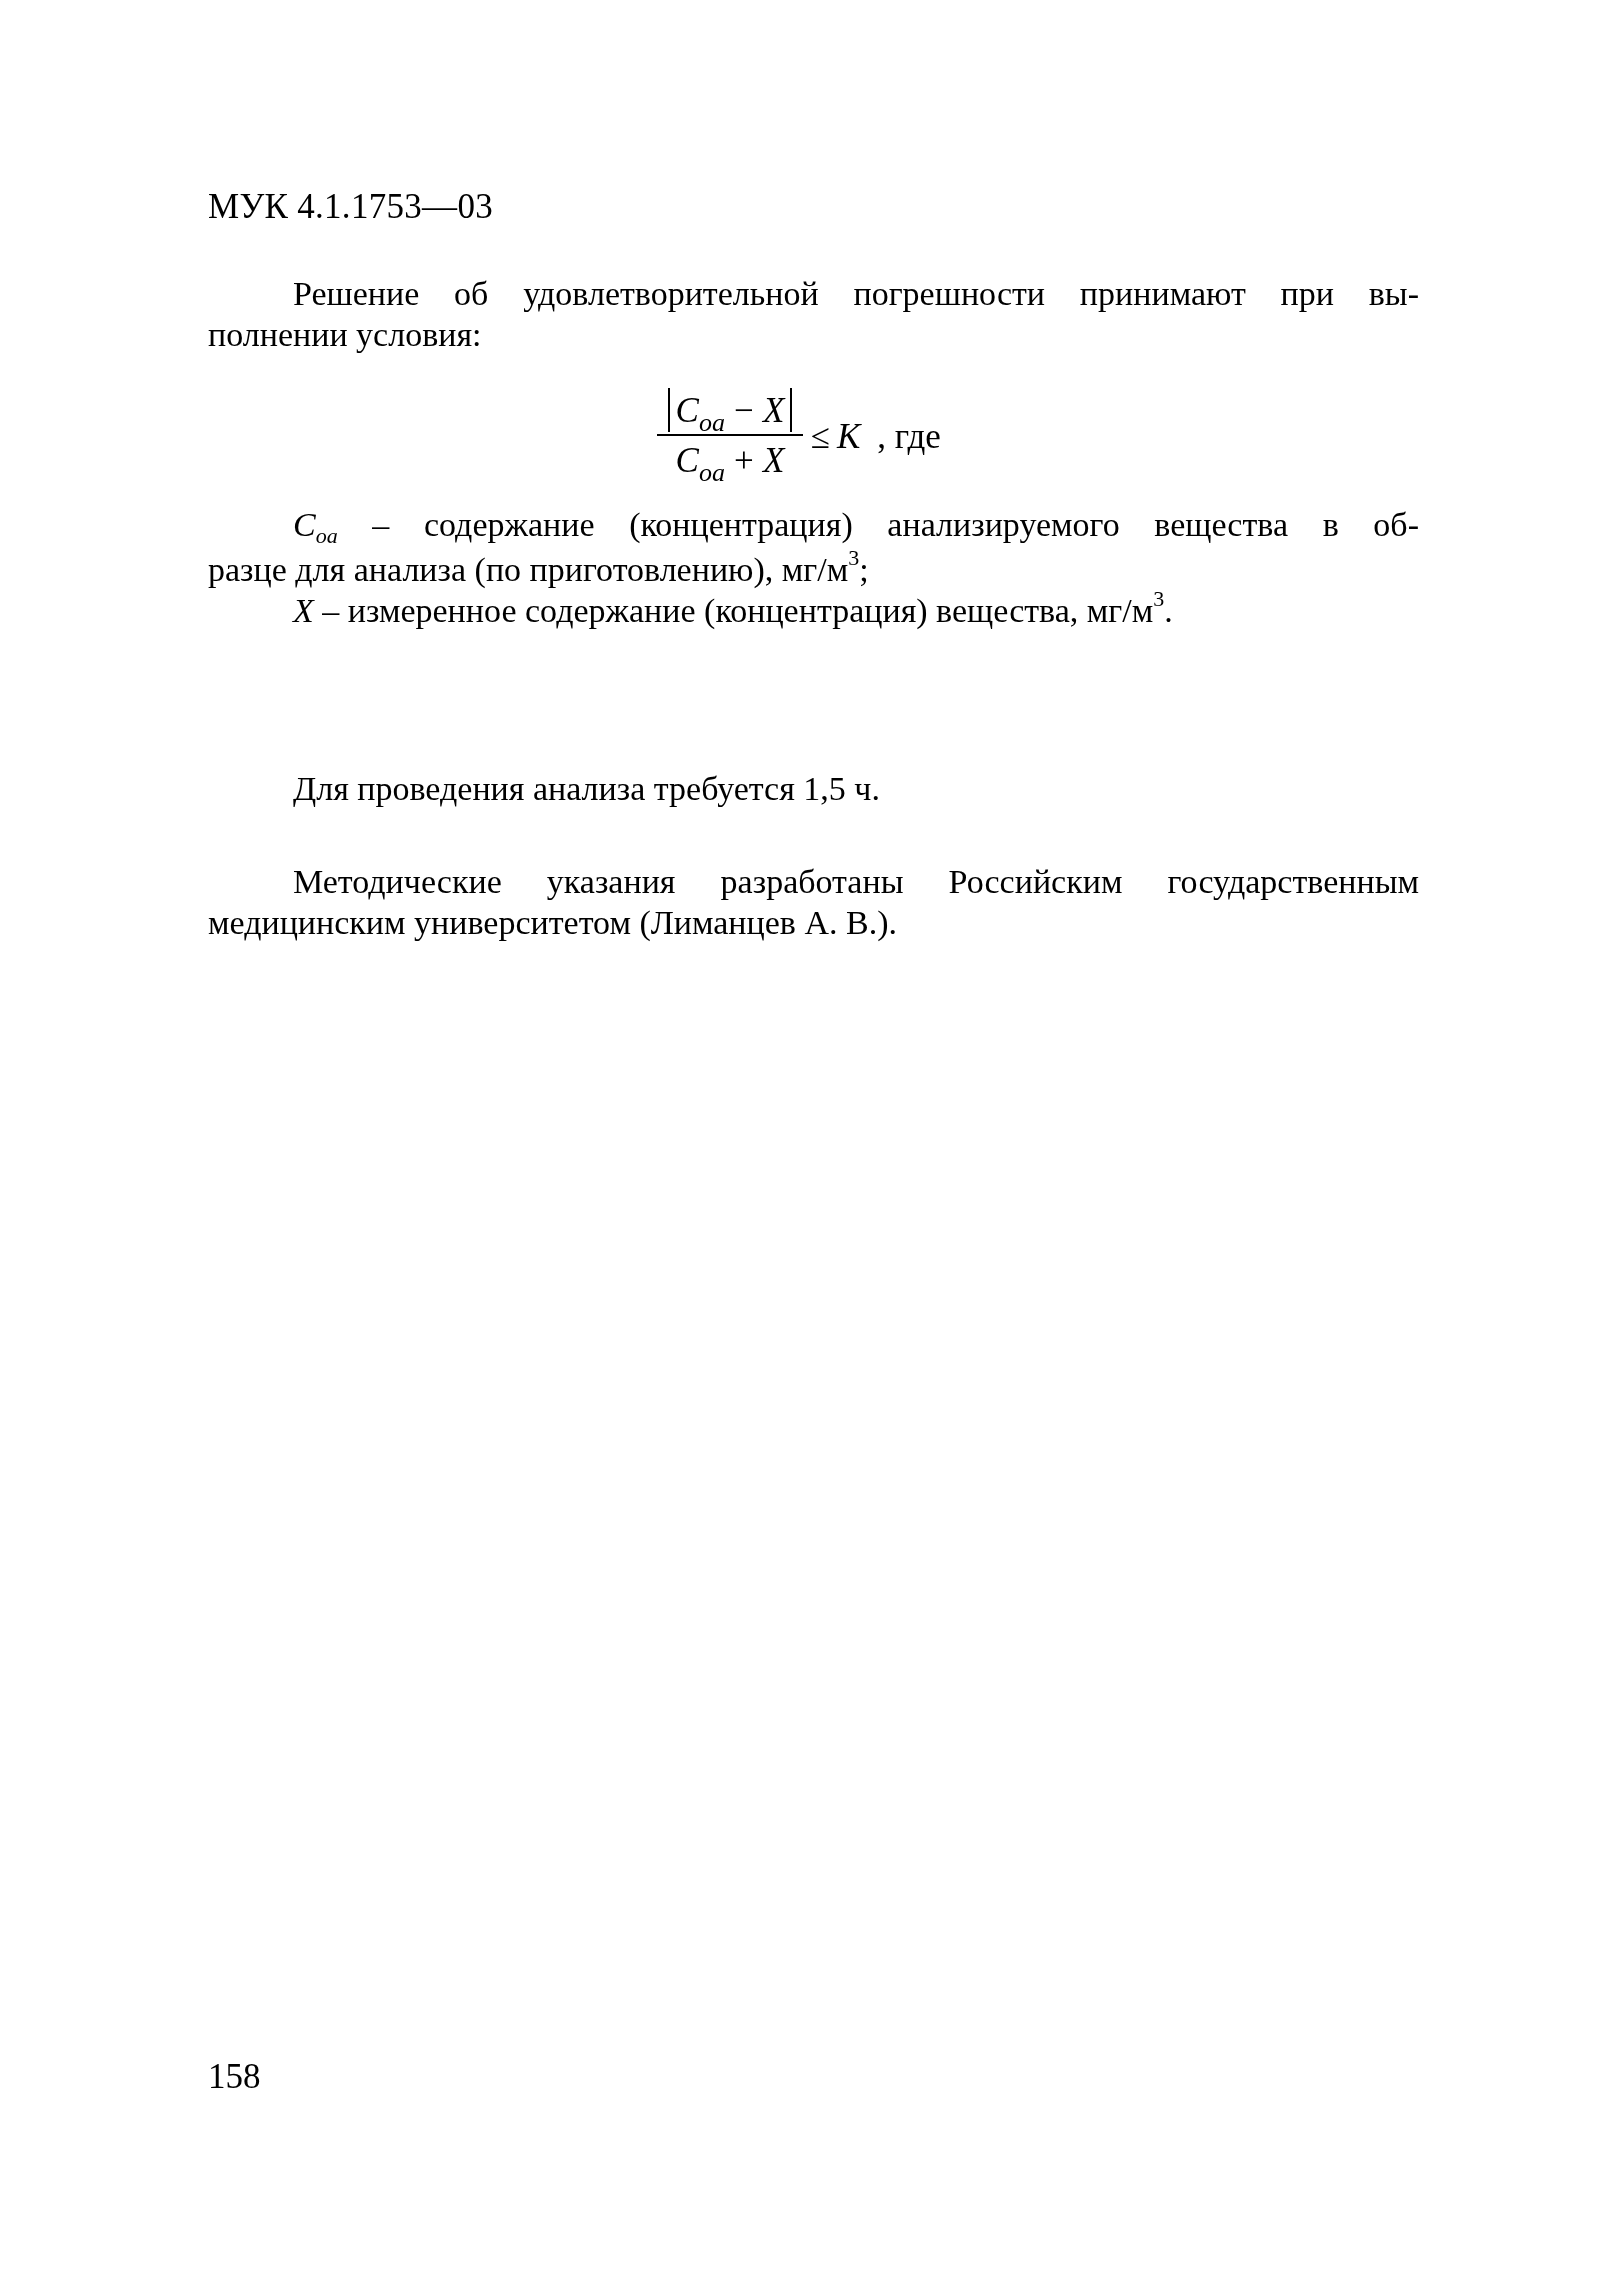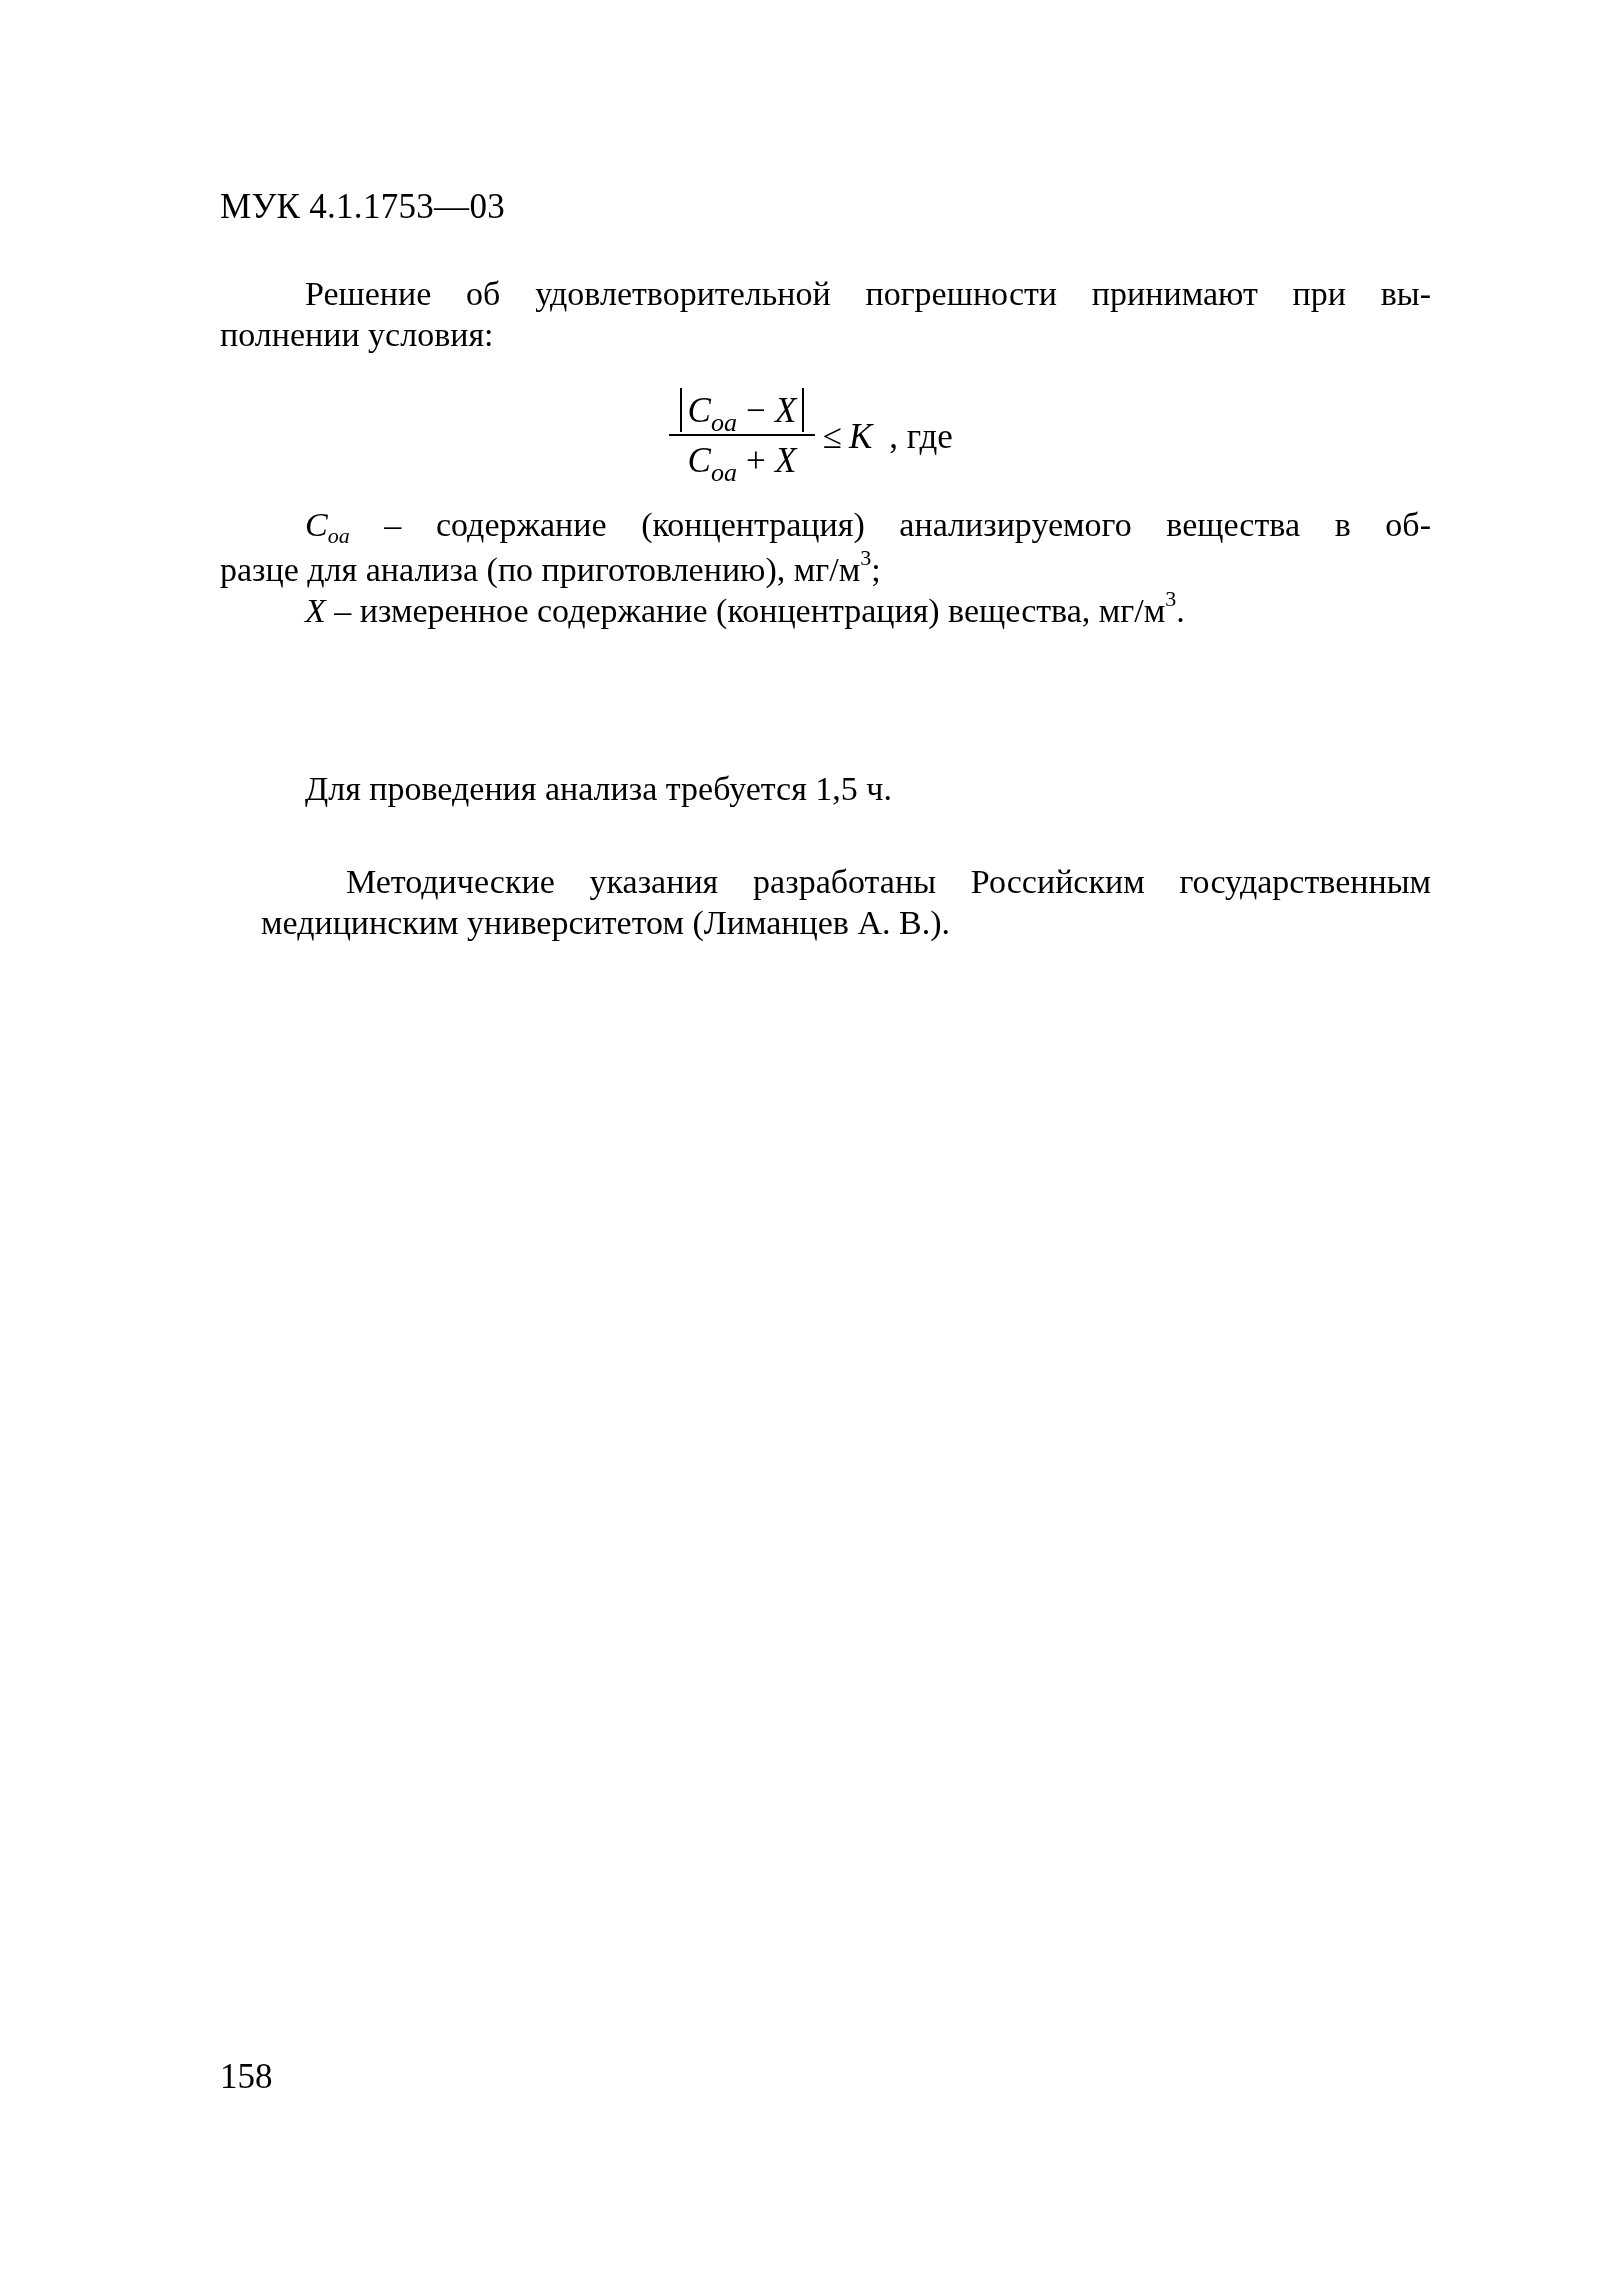--- a/index.html
+++ b/index.html
@@ -10,21 +10,21 @@
     body {
       width: 1614px;
       height: 2290px;
       position: relative;
       overflow: hidden;
       font-family: "Liberation Serif", "DejaVu Serif", serif;
       color: #000000;
     }
     .page {
       position: absolute;
-      left: 12px; top: 0;
+      left: 0; top: 0;
       width: 1357px;
       height: 2290px;
     }
     .header {
       position: absolute;
       left: 208px;
       top: 186px;
       font-size: 35px;
       line-height: 41px;
       letter-spacing: 0.3px;
@@ -132,21 +132,20 @@
       left: 293px;
       top: 768px;
       font-size: 34px;
       line-height: 41px;
     }
     .credits {
       top: 861px;
     }
     .credits .line {
       display: block;
-      margin-left: 41px;
     }
     .credits .first {
       text-indent: 85px;
       text-align: justify;
       text-align-last: justify;
     }
     .page-number {
       position: absolute;
       left: 208px;
       top: 2056px;

